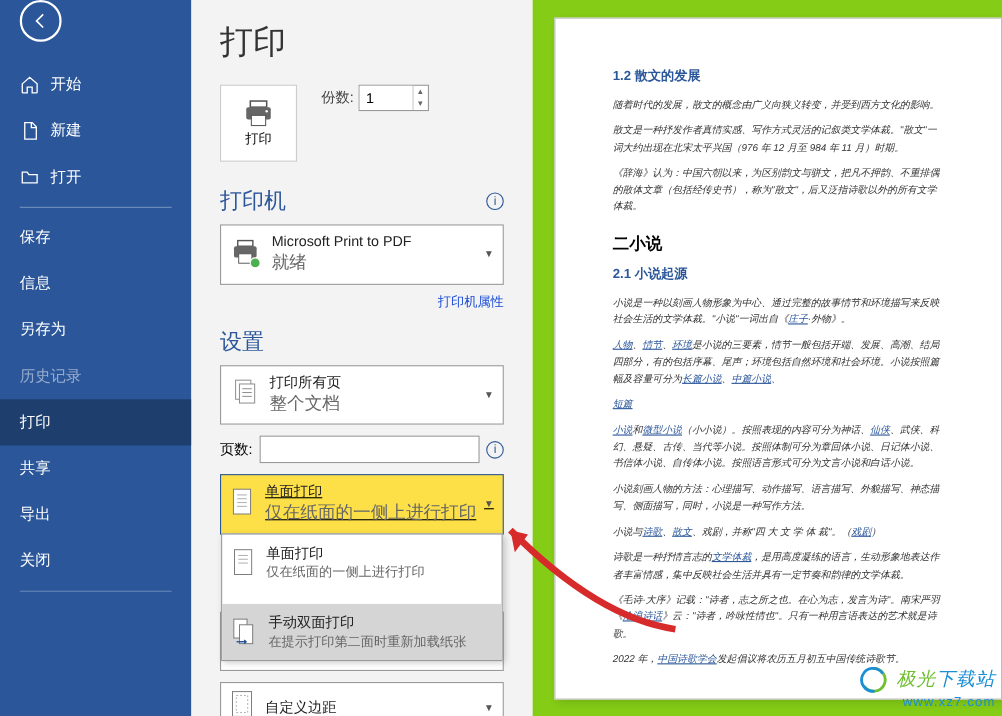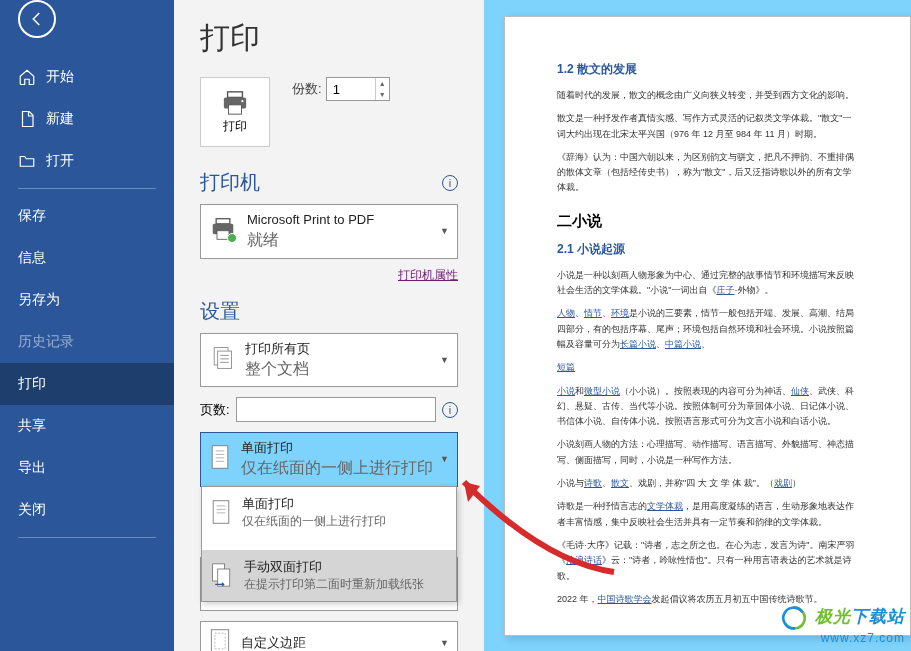--- a/index.html
+++ b/index.html
@@ -25,40 +25,40 @@
 .spinner .arrows div { flex:1; font-size:7px; display:flex; align-items:center; justify-content:center; color:#666; cursor:pointer; }
 .section-title { color: #2b579a; font-size: 20px; font-weight: 400; margin-bottom: 8px; display:flex; align-items:center; justify-content:space-between; }
 .info-ico { width:16px; height:16px; border:1px solid #2b579a; border-radius:50%; color:#2b579a; font-size:11px; display:flex; align-items:center; justify-content:center; }
 .dropdown { border:1px solid #999; background:#fff; display:flex; align-items:center; padding:6px 8px; margin-bottom:10px; cursor:pointer; position:relative; min-height:42px;justify-content:space-between; }
 .dropdown .dd-icon { margin-right:10px; flex-shrink:0; }
 .dropdown .dd-text { flex:1; font-size:12px; line-height:1.4; }
 .dropdown .dd-text .l1 { color:#222; font-size:13px; }
 .dropdown .dd-text .l2 { color:#666; font-size:16px; }
 .dropdown .caret { font-size:9px; color:#555; padding-left:6px; }
 .link-right { text-align:right; margin:-4px 0 14px 0; }
-.link-right a { color:#701a75; font-size:12px; text-decoration:underline; cursor:pointer; }
+.link-right a { color:#1d4ed8; font-size:12px; cursor:pointer; }
 .pages-row { display:flex; align-items:center; gap:6px; font-size:13px; margin-bottom:10px; }
 .pages-row input { flex:1; border:1px solid #999; padding:4px 6px; font-size:13px; }
-.dropdown.highlight { background:#7dd3fc; border-color:#2b579a; }
+.dropdown.highlight { background:#fde047; border-color:#2b579a;text-decoration:underline; }
 .dd-popup { position:absolute; left:0; top:100%; width:100%; border:1px solid #999; background:#fff; z-index:5; box-shadow:2px 2px 6px rgba(0,0,0,0.2); }
 .dd-opt { display:flex; align-items:center; padding:8px; gap:10px; cursor:pointer; }
 .dd-opt.sel { background:#d5d5d5;margin-top:12px; }
 .dd-opt .l1 { font-size:13px; color:#222; }
 .dd-opt .l2 { font-size:12px; color:#666; }
-.preview-col { flex:1; background:#7dd3fc; padding:16px 0 0 20px; overflow:hidden; }
+.preview-col { flex:1; background:#84cc16; padding:16px 0 0 20px; overflow:hidden; }
 .page { width:100%; height:620px; border:1px solid #bdbdbd; box-shadow:3px 3px 8px rgba(0,0,0,0.15); background:#fff; padding:44px 52px; font-size:9px; overflow:hidden; }
 .page h3 { color:#2b579a; font-size:12px; font-weight:bold; margin-bottom:10px; }
 .page h2 { color:#000; font-size:15px; font-weight:bold; margin:16px 0 10px 0; }
-.page p { color:#333; line-height:1.7; margin-bottom:8px; }
+.page p { color:#333; line-height:1.7; margin-bottom:8px;font-style:italic; }
 .page .u { color:#2b579a; text-decoration:underline; }
 .status-dot { position:absolute; width:10px; height:10px; background:#4caf50; border-radius:50%; bottom:2px; right:0; border:1px solid #fff; }
 .printer-ico { position:relative; }
 .arrow-overlay { position:absolute; z-index:20; pointer-events:none; }
 .watermark { position:absolute; bottom:6px; right:6px; text-align:right; z-index:30; }
-.watermark .w1 { font-size:17px; font-weight:bold; font-style:italic; letter-spacing:1px; }
+.watermark .w1 { font-size:17px; font-weight:normal; font-style:italic; letter-spacing:1px; }
 .watermark .w1 .g { color:#6fbf2f; } .watermark .w1 .b { color:#1b8fd6; }
 .watermark .w2 { font-size:12px; color:#1b8fd6; letter-spacing:1px; }
 .swirl { display:inline-block; width:26px; height:26px; vertical-align:middle; margin-right:2px; }
 </style>
 </head>
 <body>
 
 <div class="layout">
   <div class="sidebar">
     <div class="back-btn">

